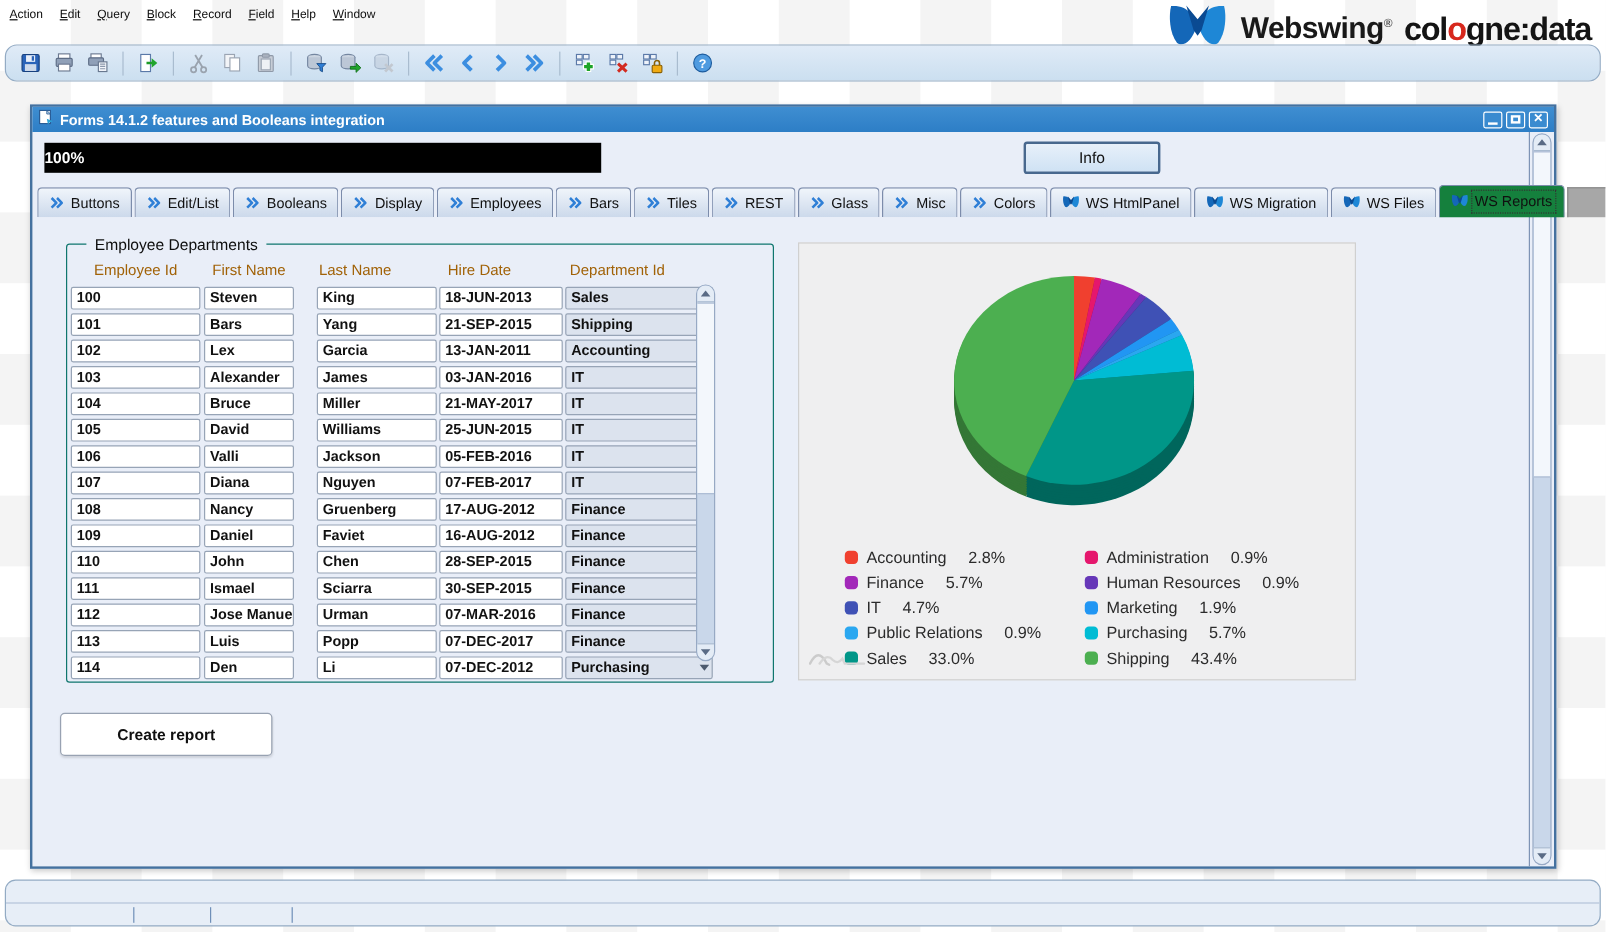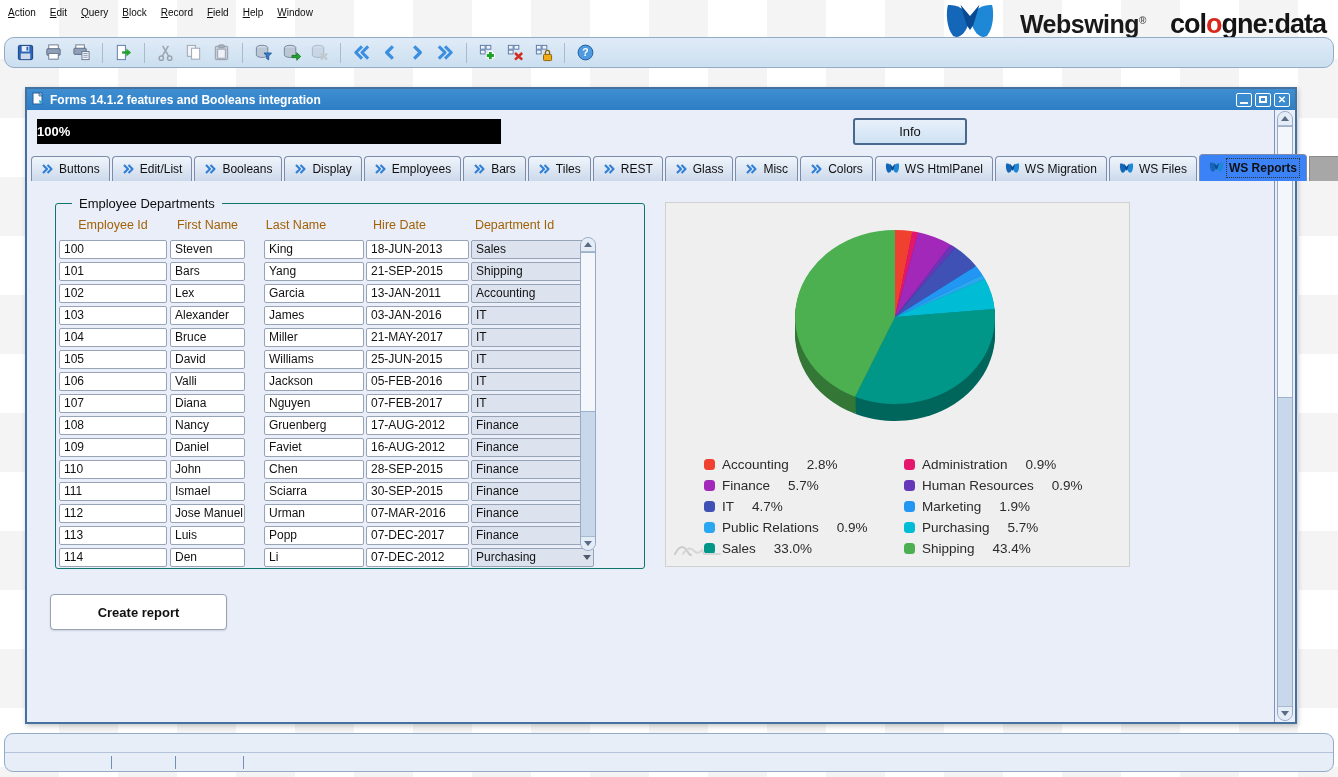--- a/index.html
+++ b/index.html
@@ -9,21 +9,21 @@
     font-family:"Liberation Sans", sans-serif; color:#111;
     background-color:#fff;
     background-image: conic-gradient(#f4f4f4 25%, #ffffff 0 50%, #f4f4f4 0 75%, #ffffff 0);
     background-size:118px 118px;
   }
   
   .menubar { position:absolute; left:8px; top:7px; display:flex; gap:14px; }
   .menu-item { display:inline-block; font-size:10px; color:#0d0d0d; cursor:default; }
   .menu-item::first-letter { text-decoration:underline; }
   
-  .brand { position:absolute; top:3px; right:12px; display:flex; align-items:center; gap:24px; }
+  .brand { position:absolute; top:3px; right:12px; display:flex; align-items:center; gap:10px; }
   .brand svg { display:block; }
   .ws-word { font-size:25px; font-weight:bold; color:#191919; letter-spacing:-0.5px; }
   .ws-reg { font-size:10px; vertical-align:super; color:#555; }
   .cd-word { font-size:27px; font-weight:bold; color:#141414; letter-spacing:-1px; }
   .cd-o { color:#d7281d; }
   
   .toolbar {
     position:absolute; left:4px; top:37px; width:1330px; height:31px;
     border:1px solid #93abc4; border-radius:10px;
     background:linear-gradient(#e0ebf7,#cbdff0);
@@ -54,30 +54,30 @@
               color:#fff; font-weight:bold; font-size:13px; display:flex; align-items:center; }
   .info-btn { position:absolute; left:826px; top:8px; width:114px; height:27px;
               background:linear-gradient(#e7f0fa,#cfe2f4); border:2px solid #48688e; border-radius:3px;
               font-family:"Liberation Sans",sans-serif; font-size:13px; color:#111; }
   
   .tabstrip { position:absolute; left:4px; top:44px; height:27px; display:flex; align-items:flex-end; }
   .tab { height:25px; display:flex; align-items:center; gap:5px; padding:0 9px;
          border:1px solid #7c8cab; border-bottom:none; border-radius:4px 4px 0 0;
          background:linear-gradient(#f0f5fb,#ccd9eb); margin-right:2px; font-size:12px; color:#101010; white-space:nowrap; }
   .tab svg { display:block; }
-  .tab.active { height:27px; background:#3b82f6; position:relative; z-index:2; font-weight:bold; }
+  .tab.active { height:27px; background:#15803d; position:relative; z-index:2; font-weight:normal; }
   .tab.active .tab-label-wrap { outline:1px dotted #333; outline-offset:2px; }
   .tab-filler { height:25px; width:86px; background:#a7a7a7; border:1px solid #8b8b8b; border-bottom:none; }
   
   .groupbox { position:absolute; left:28px; top:93px; width:590px; height:366px;
               border:1px solid #0f766e; border-radius:3px; }
   .grouplabel { position:absolute; top:-8px; left:16px; background:#e9eef8; padding:0 7px; font-size:13px; color:#0e0e0e; }
   .hdr { position:absolute; top:14px; font-size:12.5px; color:#a16207; text-align:center; }
   .rows { position:absolute; left:3px; top:33px; }
-  .trow { display:flex; height:22px; align-items:flex-end; }
+  .trow { display:flex; height:22px; align-items:center;font-weight:bold; }
   .cell { height:19px; border:1px solid #97a4b6; border-radius:2px; background:#fff;
           font-size:12px; line-height:17px; padding:0 4px; overflow:hidden; white-space:nowrap; }
   .c-id   { width:108px; margin-right:3px; }
   .c-fn   { width:75px;  margin-right:19px; }
   .c-ln   { width:100px; margin-right:2px; }
   .c-hd   { width:103px; margin-right:2px; }
   .c-dd   { width:123px; background:#dce3ee; display:flex; justify-content:space-between; align-items:center; padding-right:2px; }
   .dd-arr { width:0; height:0; border-left:4px solid transparent; border-right:4px solid transparent;
             border-top:5px solid #4d5a6e; margin-left:4px; }
   

